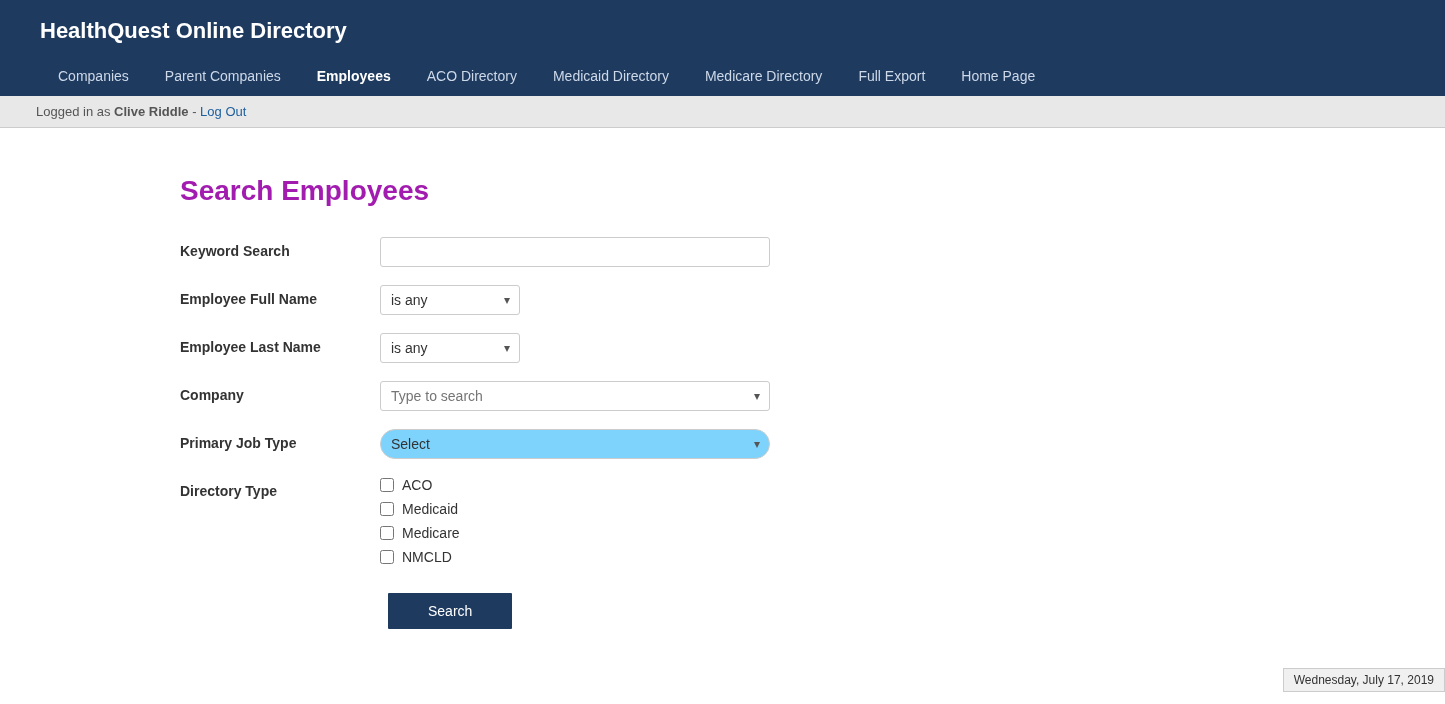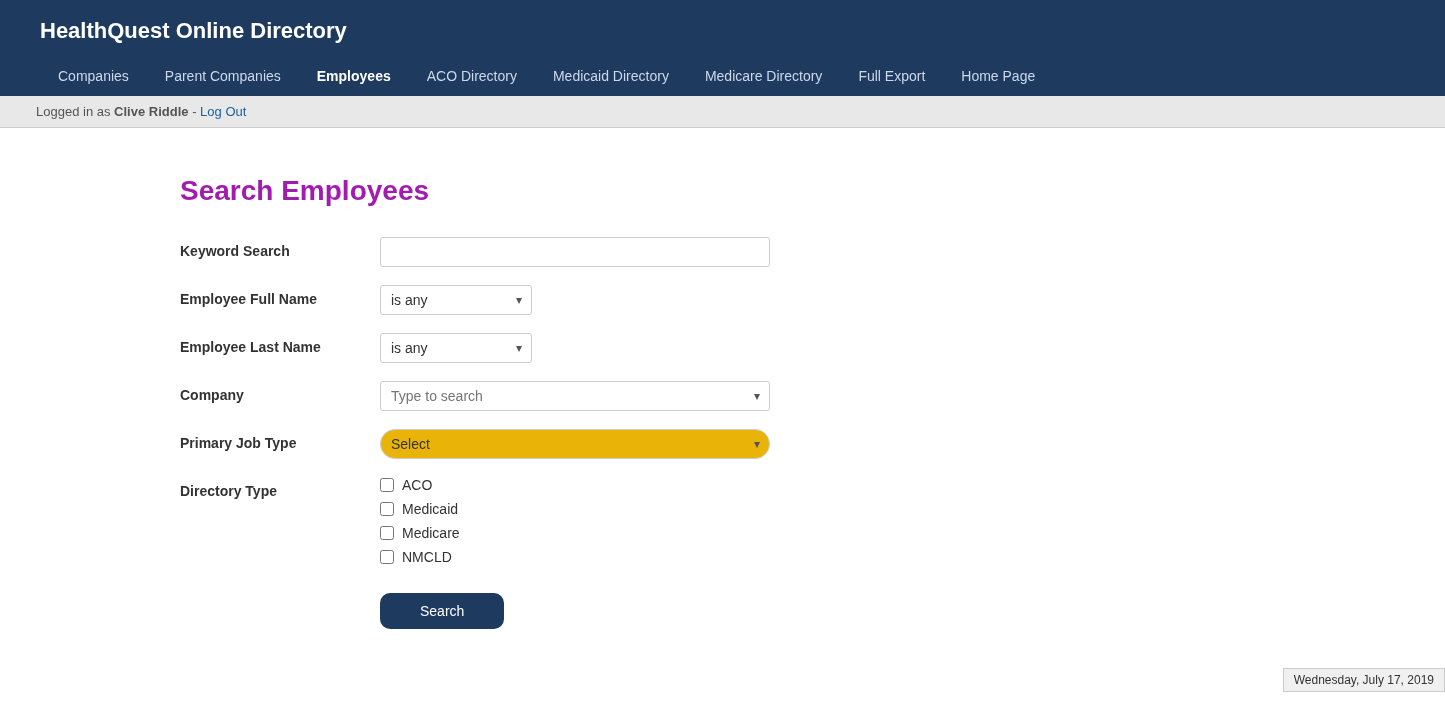--- a/index.html
+++ b/index.html
@@ -97,21 +97,21 @@
       border: 1px solid #ccc;
       border-radius: 3px;
       font-size: 14px;
       color: #333;
       background: #fff;
       outline: none;
     }
 
     .select-wrapper {
       position: relative;
-      width: 152px;
+      width: 140px;
     }
 
     .select-wrapper select {
       width: 100%;
       padding: 6px 30px 6px 10px;
       border: 1px solid #ccc;
       border-radius: 3px;
       font-size: 14px;
       color: #333;
       background: #fff;
@@ -137,21 +137,21 @@
       width: 390px;
     }
 
     .select-wrapper-wide select {
       width: 100%;
       padding: 6px 30px 6px 10px;
       border: 1px solid #ccc;
       border-radius: 15px;
       font-size: 14px;
       color: #333;
-      background: #eab308;
+      background: #7dd3fc;
       appearance: none;
       -webkit-appearance: none;
       cursor: pointer;
       outline: none;
     }
 
     .select-wrapper-wide::after {
       content: '▾';
       position: absolute;
       right: 10px;
@@ -213,23 +213,24 @@
       color: #333;
       cursor: pointer;
     }
 
     .search-button {
       background-color: #1e3a5f;
       color: #ffffff;
       border: none;
       padding: 10px 40px;
       font-size: 14px;
-      border-radius: 10px;
+      border-radius: 1px;
       cursor: pointer;
       margin-top: 10px;
+      margin-left: 8px;
     }
 
     .powered-by {
       margin-top: 40px;
     }
 
     .powered-by a {
       color: #1e5fa0;
       text-decoration: underline;
       font-style: italic;

